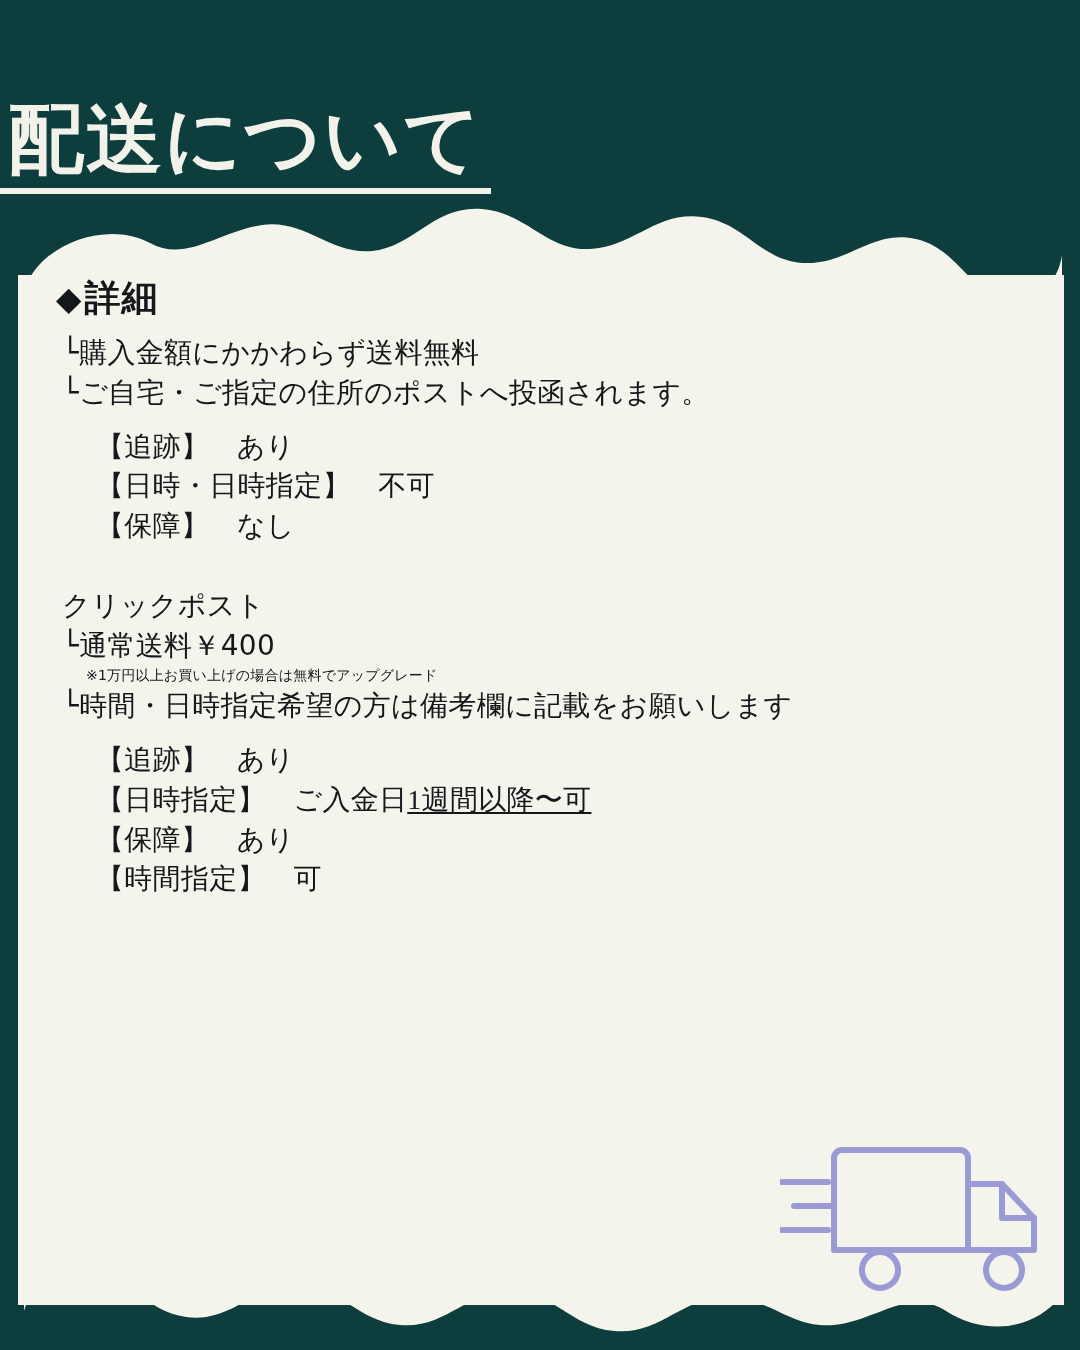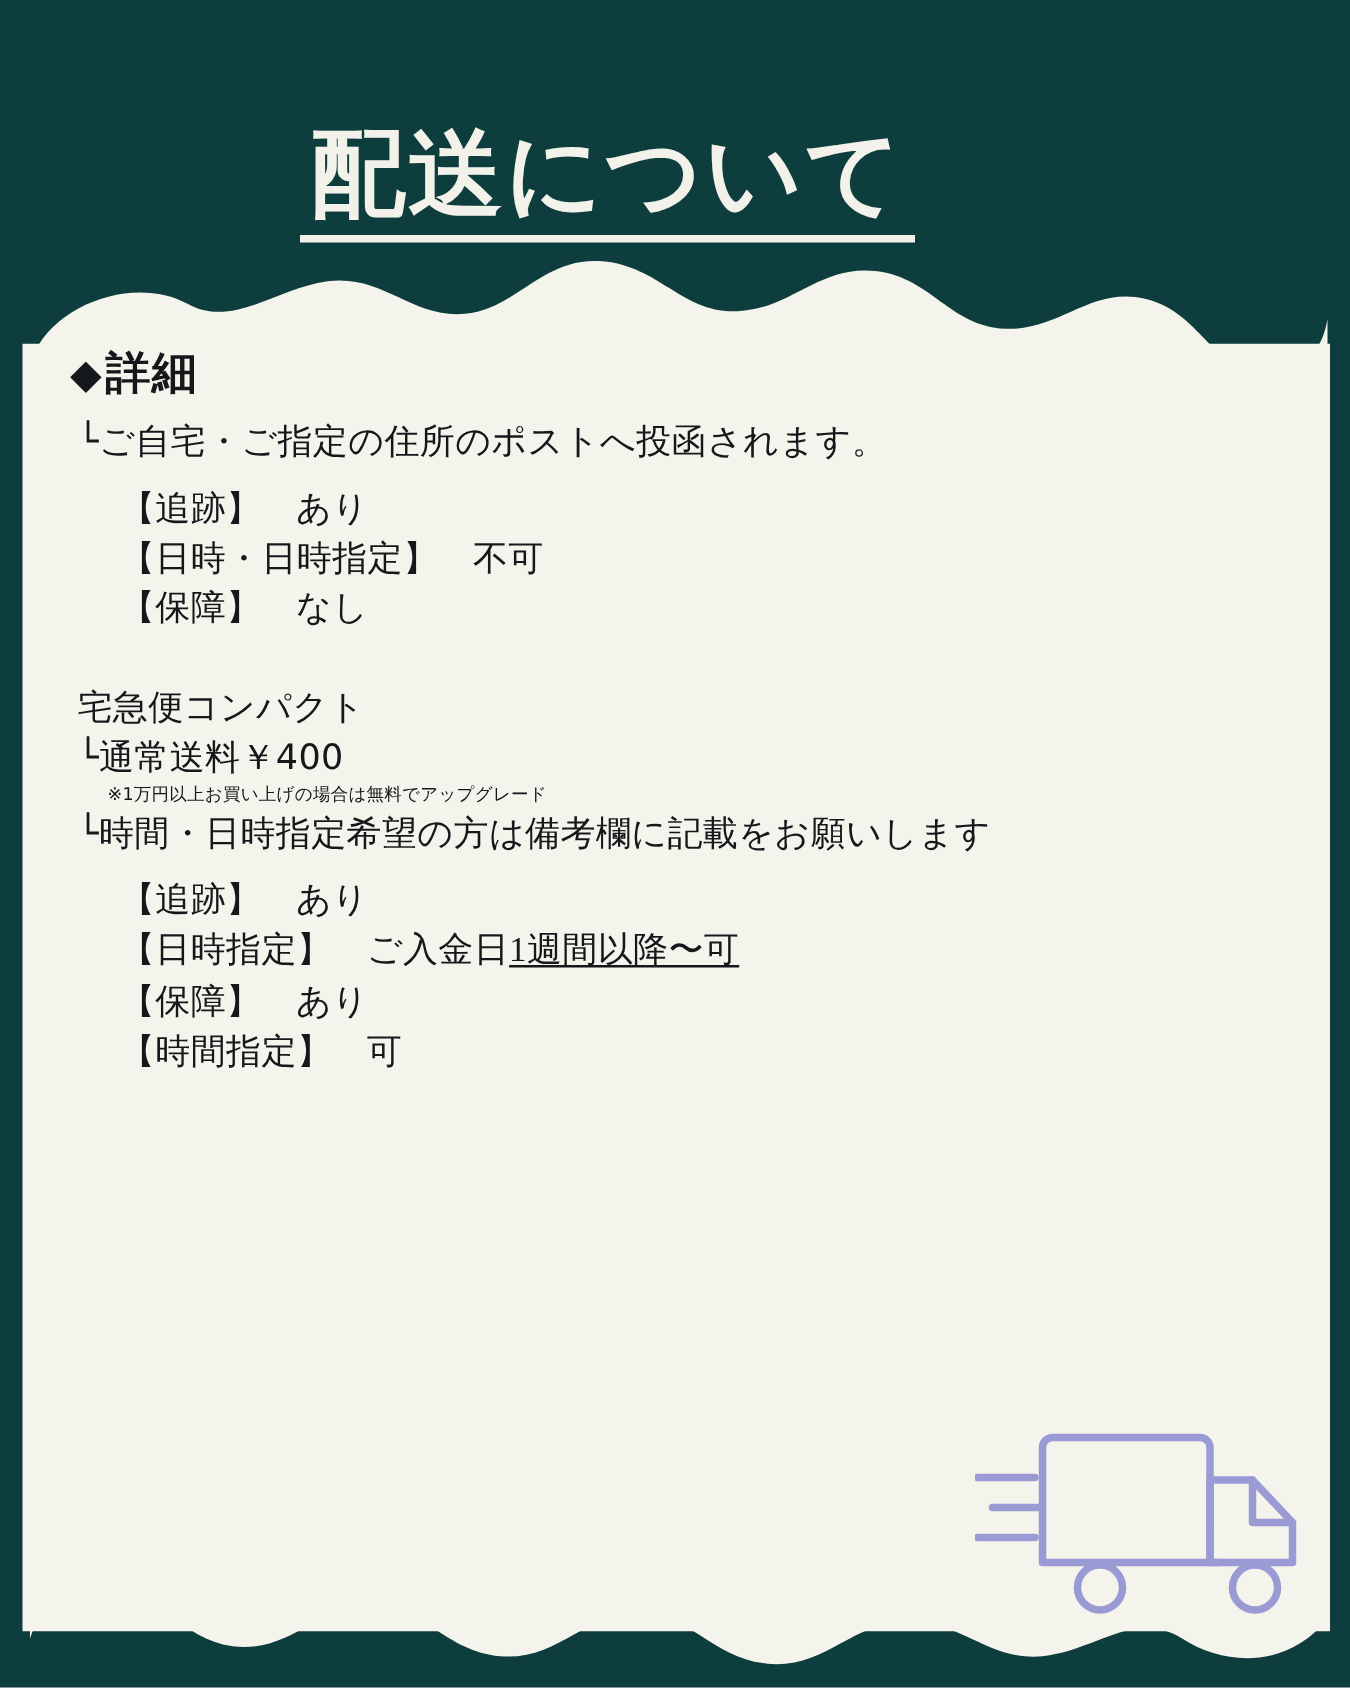--- a/index.html
+++ b/index.html
@@ -14,21 +14,20 @@
     overflow: hidden;
     position: relative;
   }
 
   
   .title-wrap {
     position: absolute;
     top: 44px;
     left: 0;
     width: 972px;
-    text-align: center;
     z-index: 5;
   }
   .title {
     display: inline-block;
     font-size: 76px;
     line-height: 1.15;
     font-weight: 700;
     color: #f2f1ea;
     letter-spacing: 2px;
     border-bottom: 6px solid #f2f1ea;
@@ -146,37 +145,38 @@
 
 
   <div class="gap-md"></div>
 
   <div class="section">
     <div class="section-head">
       <span class="diamond">◆</span><span>詳細</span>
     </div>
 
     <div class="block">
+      <div class="line indent1">└購入金額にかかわらず送料無料</div>
       <div class="line indent1">└ご自宅・ご指定の住所のポストへ投函されます。</div>
       <div class="gap-sm"></div>
       <div class="line indent2">
         <span>【追跡】</span>&nbsp;&nbsp;&nbsp;<span>あり</span>
       </div>
       <div class="line indent2">
         <span>【日時・日時指定】</span>&nbsp;&nbsp;&nbsp;<span>不可</span>
       </div>
       <div class="line indent2">
         <span>【保障】</span>&nbsp;&nbsp;&nbsp;<span>なし</span>
       </div>
     </div>
 
     <div class="gap-sm"></div>
 
     <div class="block">
-      <div class="line indent1">宅急便コンパクト</div>
+      <div class="line indent1">クリックポスト</div>
       <div class="line indent1">└通常送料￥400</div>
       <div class="note">※1万円以上お買い上げの場合は無料でアップグレード</div>
       <div class="line indent1">└時間・日時指定希望の方は備考欄に記載をお願いします</div>
       <div class="gap-sm"></div>
       <div class="line indent2">
         <span>【追跡】</span>&nbsp;&nbsp;&nbsp;<span>あり</span>
       </div>
       <div class="line indent2">
         <span>【日時指定】</span>&nbsp;&nbsp;&nbsp;<span>ご入金日</span><span class="u">1週間以降〜可</span>
       </div>

